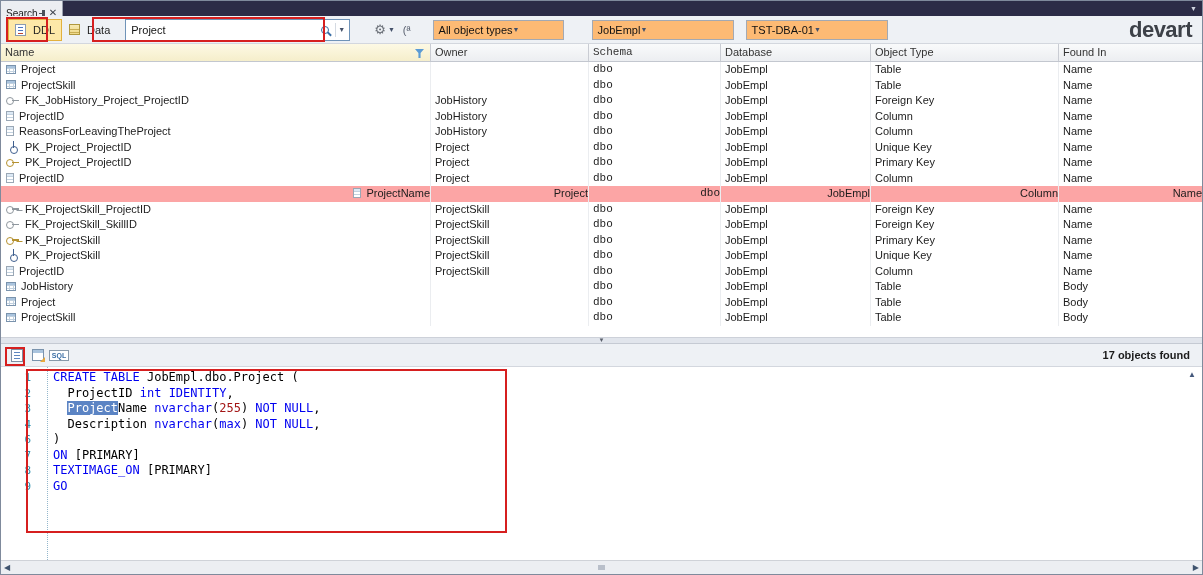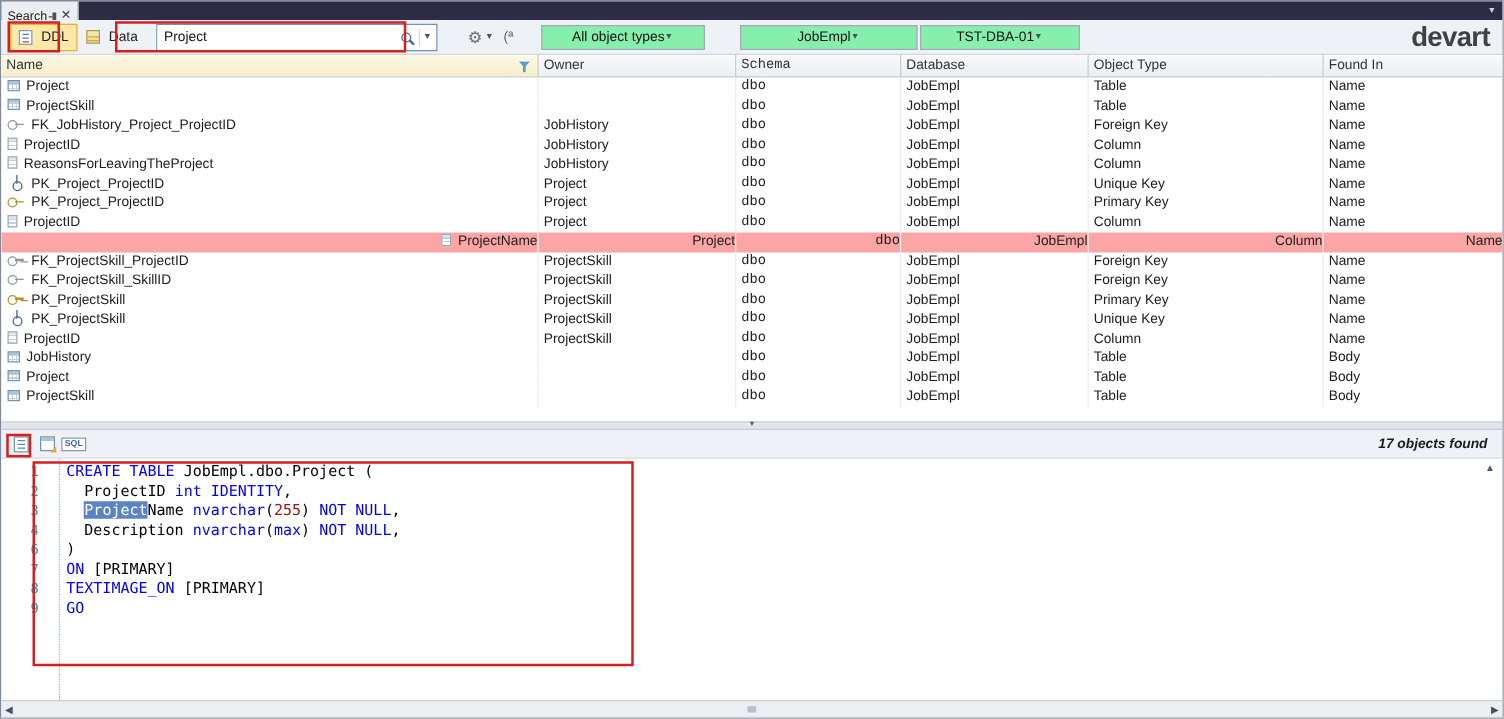--- a/index.html
+++ b/index.html
@@ -34,25 +34,25 @@
   .searchbox input{ border:0; outline:0; flex:1; font-size:11px; padding:0 5px; height:100%;
                     font-family:"Liberation Sans", sans-serif; color:#111; }
   .mag{ width:8px; height:8px; border:1.5px solid #3a6ea5; border-radius:50%; position:relative; margin-right:6px; }
   .mag::after{ content:''; position:absolute; width:5px; height:1.5px; background:#3a6ea5;
                transform:rotate(45deg); right:-4px; bottom:-2px; }
   .sb-caret{ font-size:7px; color:#44516a; padding:0 4px 0 2px; border-left:1px solid #d4dae2; height:14px; line-height:14px; }
   .gearbtn{ display:inline-flex; align-items:center; margin-left:24px; gap:2px; color:#5a5f68; }
   .gear-glyph{ font-size:13px; line-height:1; color:#6b7078; }
   .tb-caret{ font-size:7px; color:#44516a; }
   .optbtn{ display:inline-flex; align-items:center; margin-left:8px; color:#5a6170; font-size:11px; }
-  .combo{ display:flex; align-items:center; justify-content:center; height:20px;
-          border:1px solid #a3a9b3; background:#86efac; font-size:11px; padding:0 5px; color:#111; }
+  .combo{ display:flex; align-items:center; justify-content:flex-start; height:20px;
+          border:1px solid #a3a9b3; background:#fdba74; font-size:11px; padding:0 5px; color:#111; }
   .combo1{ width:131px; margin-left:22px; }
   .combo2{ width:142px; margin-left:28px; }
-  .combo3{ width:128px; margin-left:2px; }
+  .combo3{ width:142px; margin-left:12px; }
   .logo{ margin-left:auto; margin-right:10px; font-size:22px; font-weight:bold; color:#3d4148; letter-spacing:-0.5px; }
 
   
   .grid{ position:absolute; top:43px; left:0; right:0; height:293px; background:#fff; }
   .ghead{ display:flex; height:18px; border-bottom:1px solid #c3c7cf; background:linear-gradient(#f9fafb,#eceef1); }
   .gh{ position:relative; font-size:11px; color:#333; line-height:17px; padding-left:4px;
        border-right:1px solid #c9ccd3; overflow:hidden; white-space:nowrap; }
   .ghead .c0{ background:linear-gradient(#fdf9e4,#f5eecb); }
   .funnel{ position:absolute; right:6px; top:5px; width:9px; height:9px; background:#5b9bd5;
            clip-path:polygon(0 0,100% 0,62% 45%,62% 100%,38% 100%,38% 45%); }
@@ -91,21 +91,21 @@
   .bicon{ display:inline-flex; align-items:center; justify-content:center; width:18px; height:18px; margin-right:3px; }
   .ic-view{ position:relative; width:12px; height:13px; background:#fff; border:1px solid #7e8ea2; }
   .ic-view::before{ content:''; position:absolute; left:2px; right:2px; top:2px; height:1px; background:#5f87c0;
                     box-shadow:0 3px 0 #5f87c0, 0 6px 0 #5f87c0; }
   .ic-edit{ position:relative; width:12px; height:12px; border:1px solid #7a93ad;
             background:linear-gradient(#aac4de 0 3px, rgba(0,0,0,0) 3px), #fff; }
   .ic-edit::after{ content:''; position:absolute; right:-2px; bottom:-2px; width:0; height:0;
                    border-left:5px solid transparent; border-bottom:5px solid #e8a93c; }
   .ic-sql{ font-size:7px; font-weight:bold; color:#3a6ea5; border:1px solid #8899aa; background:#fff;
            padding:1px 2px; line-height:1; }
-  .found{ margin-left:auto; margin-right:12px; font-size:11px; font-weight:bold; color:#1b1b1b;font-style:italic; }
+  .found{ margin-left:auto; margin-right:12px; font-size:11px; font-weight:bold; color:#1b1b1b; }
 
   
   .codearea{ position:absolute; top:366px; left:0; right:0; bottom:14px; background:#fff; overflow:hidden; }
   .gutterline{ position:absolute; left:46px; top:0; bottom:0; border-left:1px dotted #94b7cc; }
   .codelines{ position:absolute; top:3px; left:0; right:20px; font-family:"DejaVu Sans Mono","Liberation Mono",monospace; }
   .cl{ height:15.5px; line-height:15.5px; white-space:pre; font-size:12px; }
   .ln{ display:inline-block; width:30px; text-align:right; color:#2b91af; font-size:11px; margin-right:22px; }
   .k{ color:#0000f0; } .p{ color:#000; } .n{ color:#a31515; }
   .s{ background:#5b84c4; color:#fff; }
   .vscroll-up{ position:absolute; top:3px; right:6px; font-size:8px; color:#44597c; }

